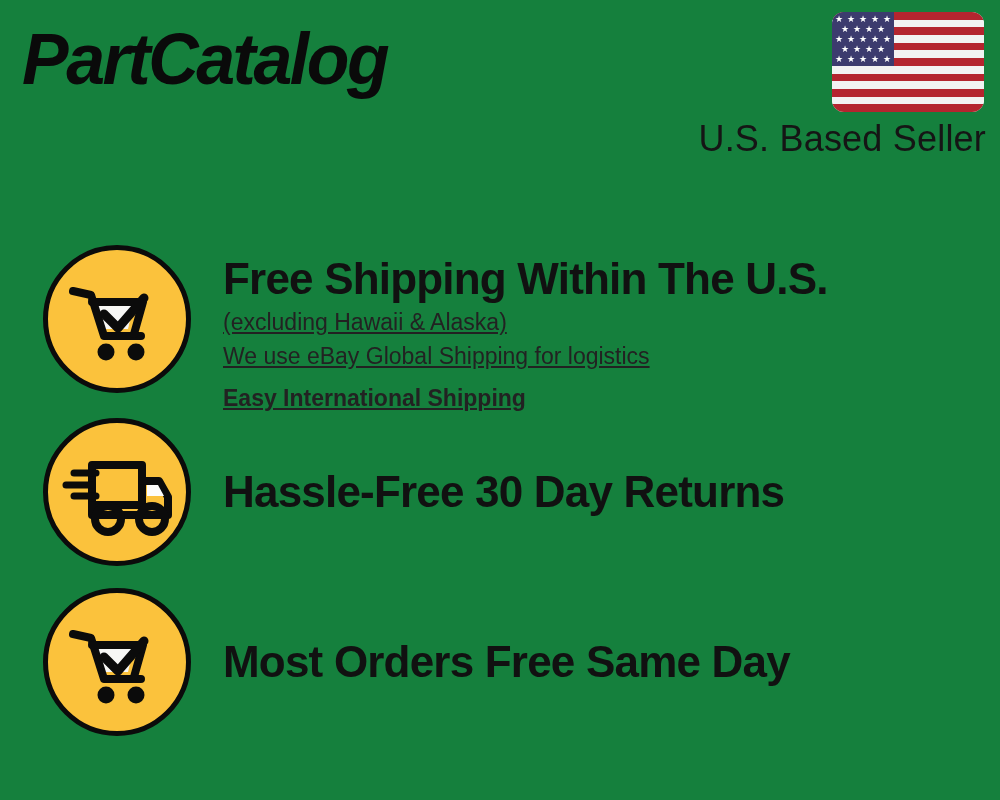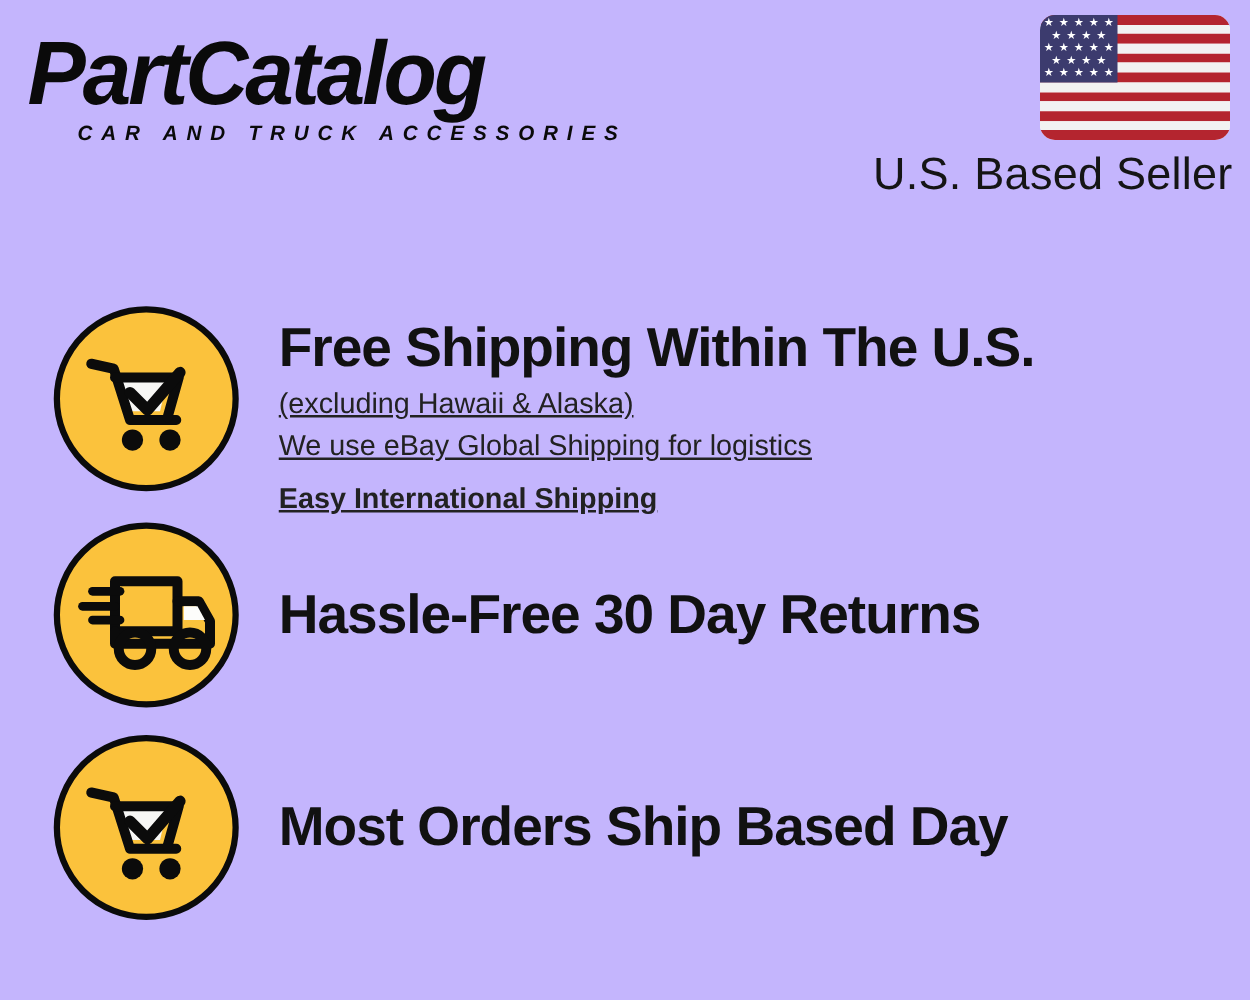--- a/index.html
+++ b/index.html
@@ -13,21 +13,21 @@
     background: #ffffff;
     font-family: "Liberation Sans", "DejaVu Sans", sans-serif;
     color: #111111;
     overflow: hidden;
   }
 
   .banner {
     position: relative;
     width: 1000px;
     height: 800px;
-    background: #c4b5fd;
+    background: #15803d;
   }
 
   
   .header {
     position: absolute;
     top: 0;
     left: 0;
     width: 1000px;
     height: 175px;
   }
@@ -198,21 +198,20 @@
 </style>
 </head>
 <body>
 
 <div class="banner">
 
   <div class="header">
 
     <div class="brand-logo">
       <span class="brand-wordmark">PartCatalog</span>
-      <span class="brand-tagline">CAR AND TRUCK ACCESSORIES</span>
     </div>
 
     <div class="seller-badge">
       <div class="flag">
         <div class="stripe red" style="top:0px"></div>
         <div class="stripe white" style="top:7.69px"></div>
         <div class="stripe red" style="top:15.38px"></div>
         <div class="stripe white" style="top:23.08px"></div>
         <div class="stripe red" style="top:30.77px"></div>
         <div class="stripe white" style="top:38.46px"></div>
@@ -303,18 +302,18 @@
         <svg viewBox="0 0 138 138" xmlns="http://www.w3.org/2000/svg">
           <polygon points="46,50 87,50 80,79 52,79" fill="#f7f7f5"></polygon>
           <path d="M25 41 L43 45 L56 86 L93 86" fill="none" stroke="#0b0b0b" stroke-width="8" stroke-linecap="round" stroke-linejoin="round"></path>
           <path d="M44 52 L95 52 L86 84" fill="none" stroke="#0b0b0b" stroke-width="8" stroke-linecap="round" stroke-linejoin="round"></path>
           <path d="M56 64 L70 78 L96 48" fill="none" stroke="#0b0b0b" stroke-width="9" stroke-linecap="round" stroke-linejoin="round"></path>
           <circle cx="58" cy="102" r="8.5" fill="#0b0b0b"></circle>
           <circle cx="88" cy="102" r="8.5" fill="#0b0b0b"></circle>
         </svg>
       </div>
       <div class="feature-text">
-        <div class="feature-heading">Most Orders Ship Based Day</div>
+        <div class="feature-heading">Most Orders Free Same Day</div>
       </div>
     </div>
 
   </div>
 </div>
 
 </body></html>

